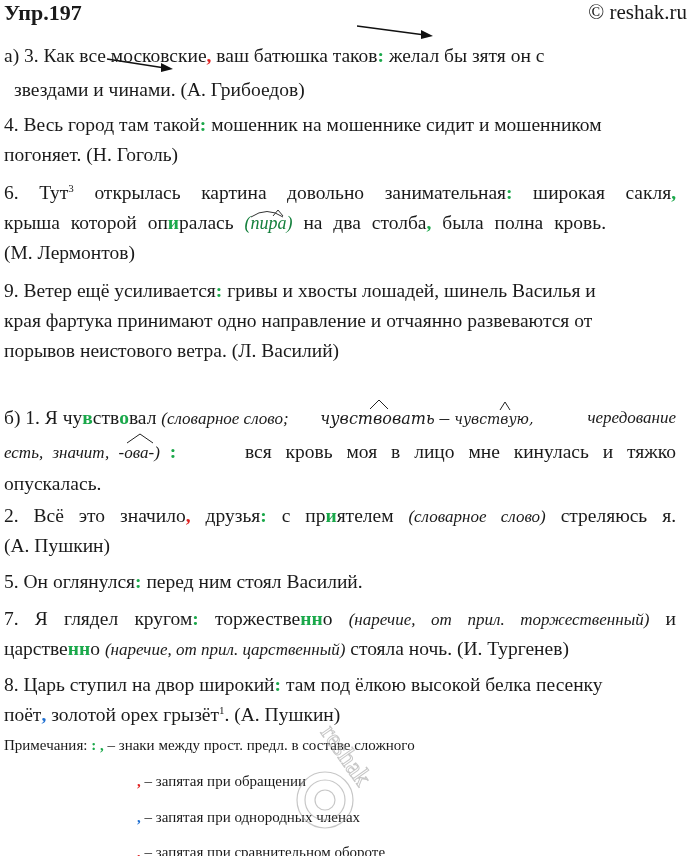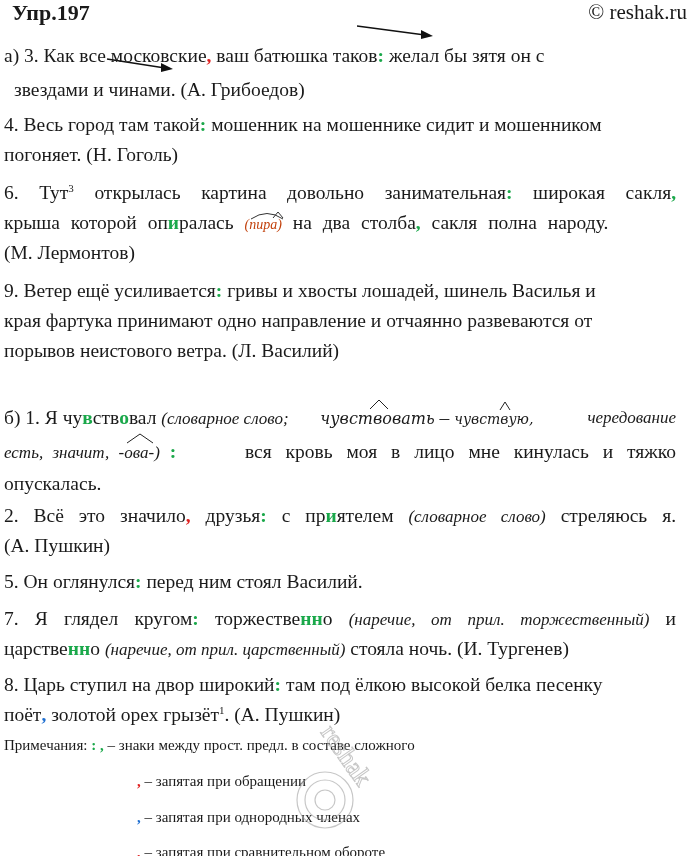--- a/index.html
+++ b/index.html
@@ -1,20 +1,20 @@
 <!DOCTYPE html>
 <html><head>
 <meta charset="utf-8">
 <style>
   html, body { margin:0; padding:0; background:#ffffff; }
   body { width:691px; height:856px; position:relative; overflow:hidden;
          font-family:"Liberation Serif", "DejaVu Serif", serif; color:#1a1a1a; }
   .page { position:absolute; left:0; top:0; width:691px; height:856px; }
   .hdr { position:absolute; top:0; left:4px; right:4px; height:28px; }
-  .hdr .title { position:absolute; left:0; top:0; font-weight:bold; font-size:22px;margin-left:8px; }
+  .hdr .title { position:absolute; left:0; top:0; font-weight:bold; font-size:22px; }
   .hdr .copy { position:absolute; right:0; top:0; font-size:21px;text-align:center; }
   .line { position:absolute; left:4px; right:15px; font-size:19.5px; white-space:nowrap; line-height:24px;margin-top:7px; }
   .just { text-align:justify; text-align-last:justify; }
   .g { color:#1aa84a; font-weight:bold; }
   .r { color:#e02020; font-weight:bold; }
   .b { color:#1f6fd1; font-weight:bold; }
   .it { font-style:italic; font-size:17px; }
   .sup { font-size:11px; vertical-align:super; line-height:0; }
   .arrow { position:absolute; }
   .morph { position:relative; display:inline-block; }
@@ -49,24 +49,24 @@
 
   <div class="line" style="top:106px">
     <span>4. Весь город там такой</span><span class="g">:</span><span> мошенник на мошеннике сидит и мошенником</span>
   </div>
   <div class="line" style="top:136px">погоняет. (Н. Гоголь)</div>
 
   <div class="line just" style="top:174px">
     <span>6. Тут</span><span class="sup">3</span><span> открылась картина довольно занимательная</span><span class="g">:</span><span> широкая сакля</span><span class="g">,</span>
   </div>
   <div class="line" style="top:204px;word-spacing:6px">
-    <span>крыша которой оп</span><span class="g">и</span><span>ралась </span><span class="morph it" style="font-size:14px;color:#c2410c"><svg class="roof" style="left:4px;top:-3px" width="36" height="10" viewBox="0 0 36 10">
+    <span>крыша которой оп</span><span class="g">и</span><span>ралась </span><span class="morph it" style="font-size:18px;color:#15803d"><svg class="roof" style="left:4px;top:-3px" width="36" height="10" viewBox="0 0 36 10">
           <path d="M2 9 Q18 -2 34 9" fill="none" stroke="#333" stroke-width="1"></path>
           <path d="M24 8 L29 2 L34 8" fill="none" stroke="#333" stroke-width="1"></path>
-        </svg><span>(пира)</span></span><span> на два столба</span><span class="g">,</span><span> сакля полна народу.</span>
+        </svg><span>(пира)</span></span><span> на два столба</span><span class="g">,</span><span> была полна кровь.</span>
   </div>
   <div class="line" style="top:234px">(М. Лермонтов)</div>
 
   <div class="line" style="top:272px">
     <span>9. Ветер ещё усиливается</span><span class="g">:</span><span> гривы и хвосты лошадей, шинель Василья и</span>
   </div>
   <div class="line" style="top:302px">края фартука принимают одно направление и отчаянно развеваются от</div>
   <div class="line" style="top:332px">порывов неистового ветра. (Л. Василий)</div>
 
   <div class="line" style="top:399px">

